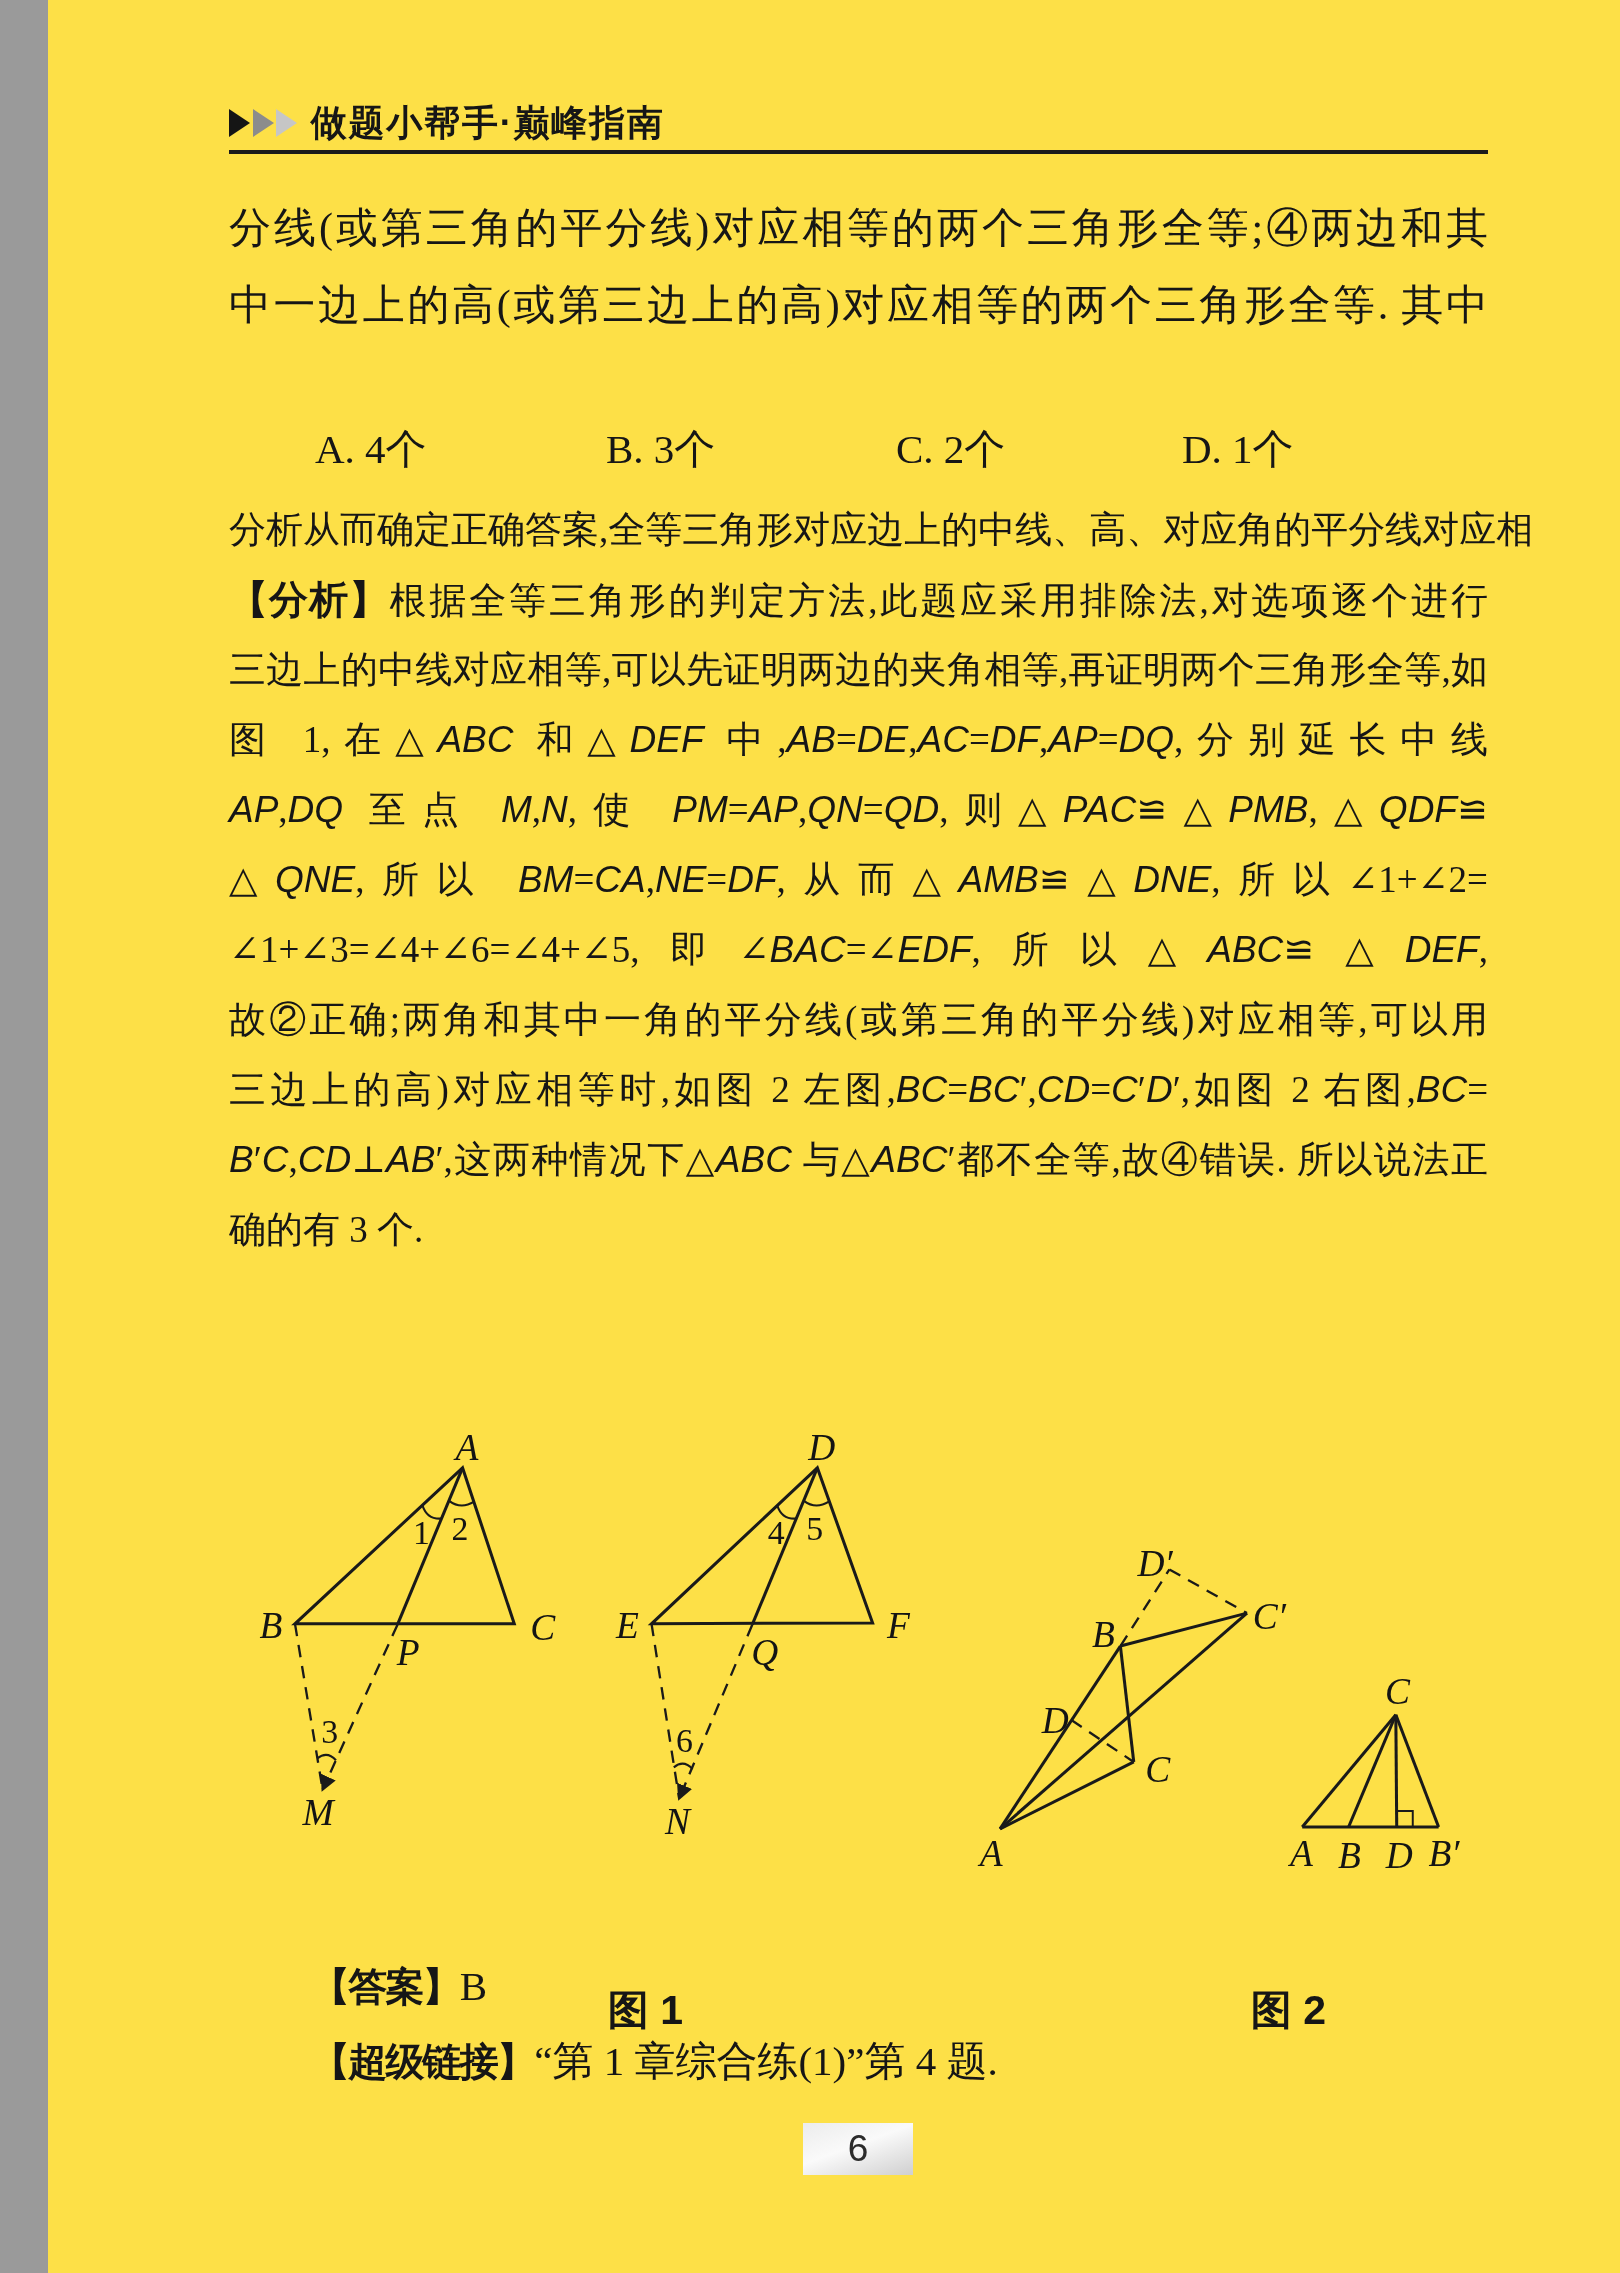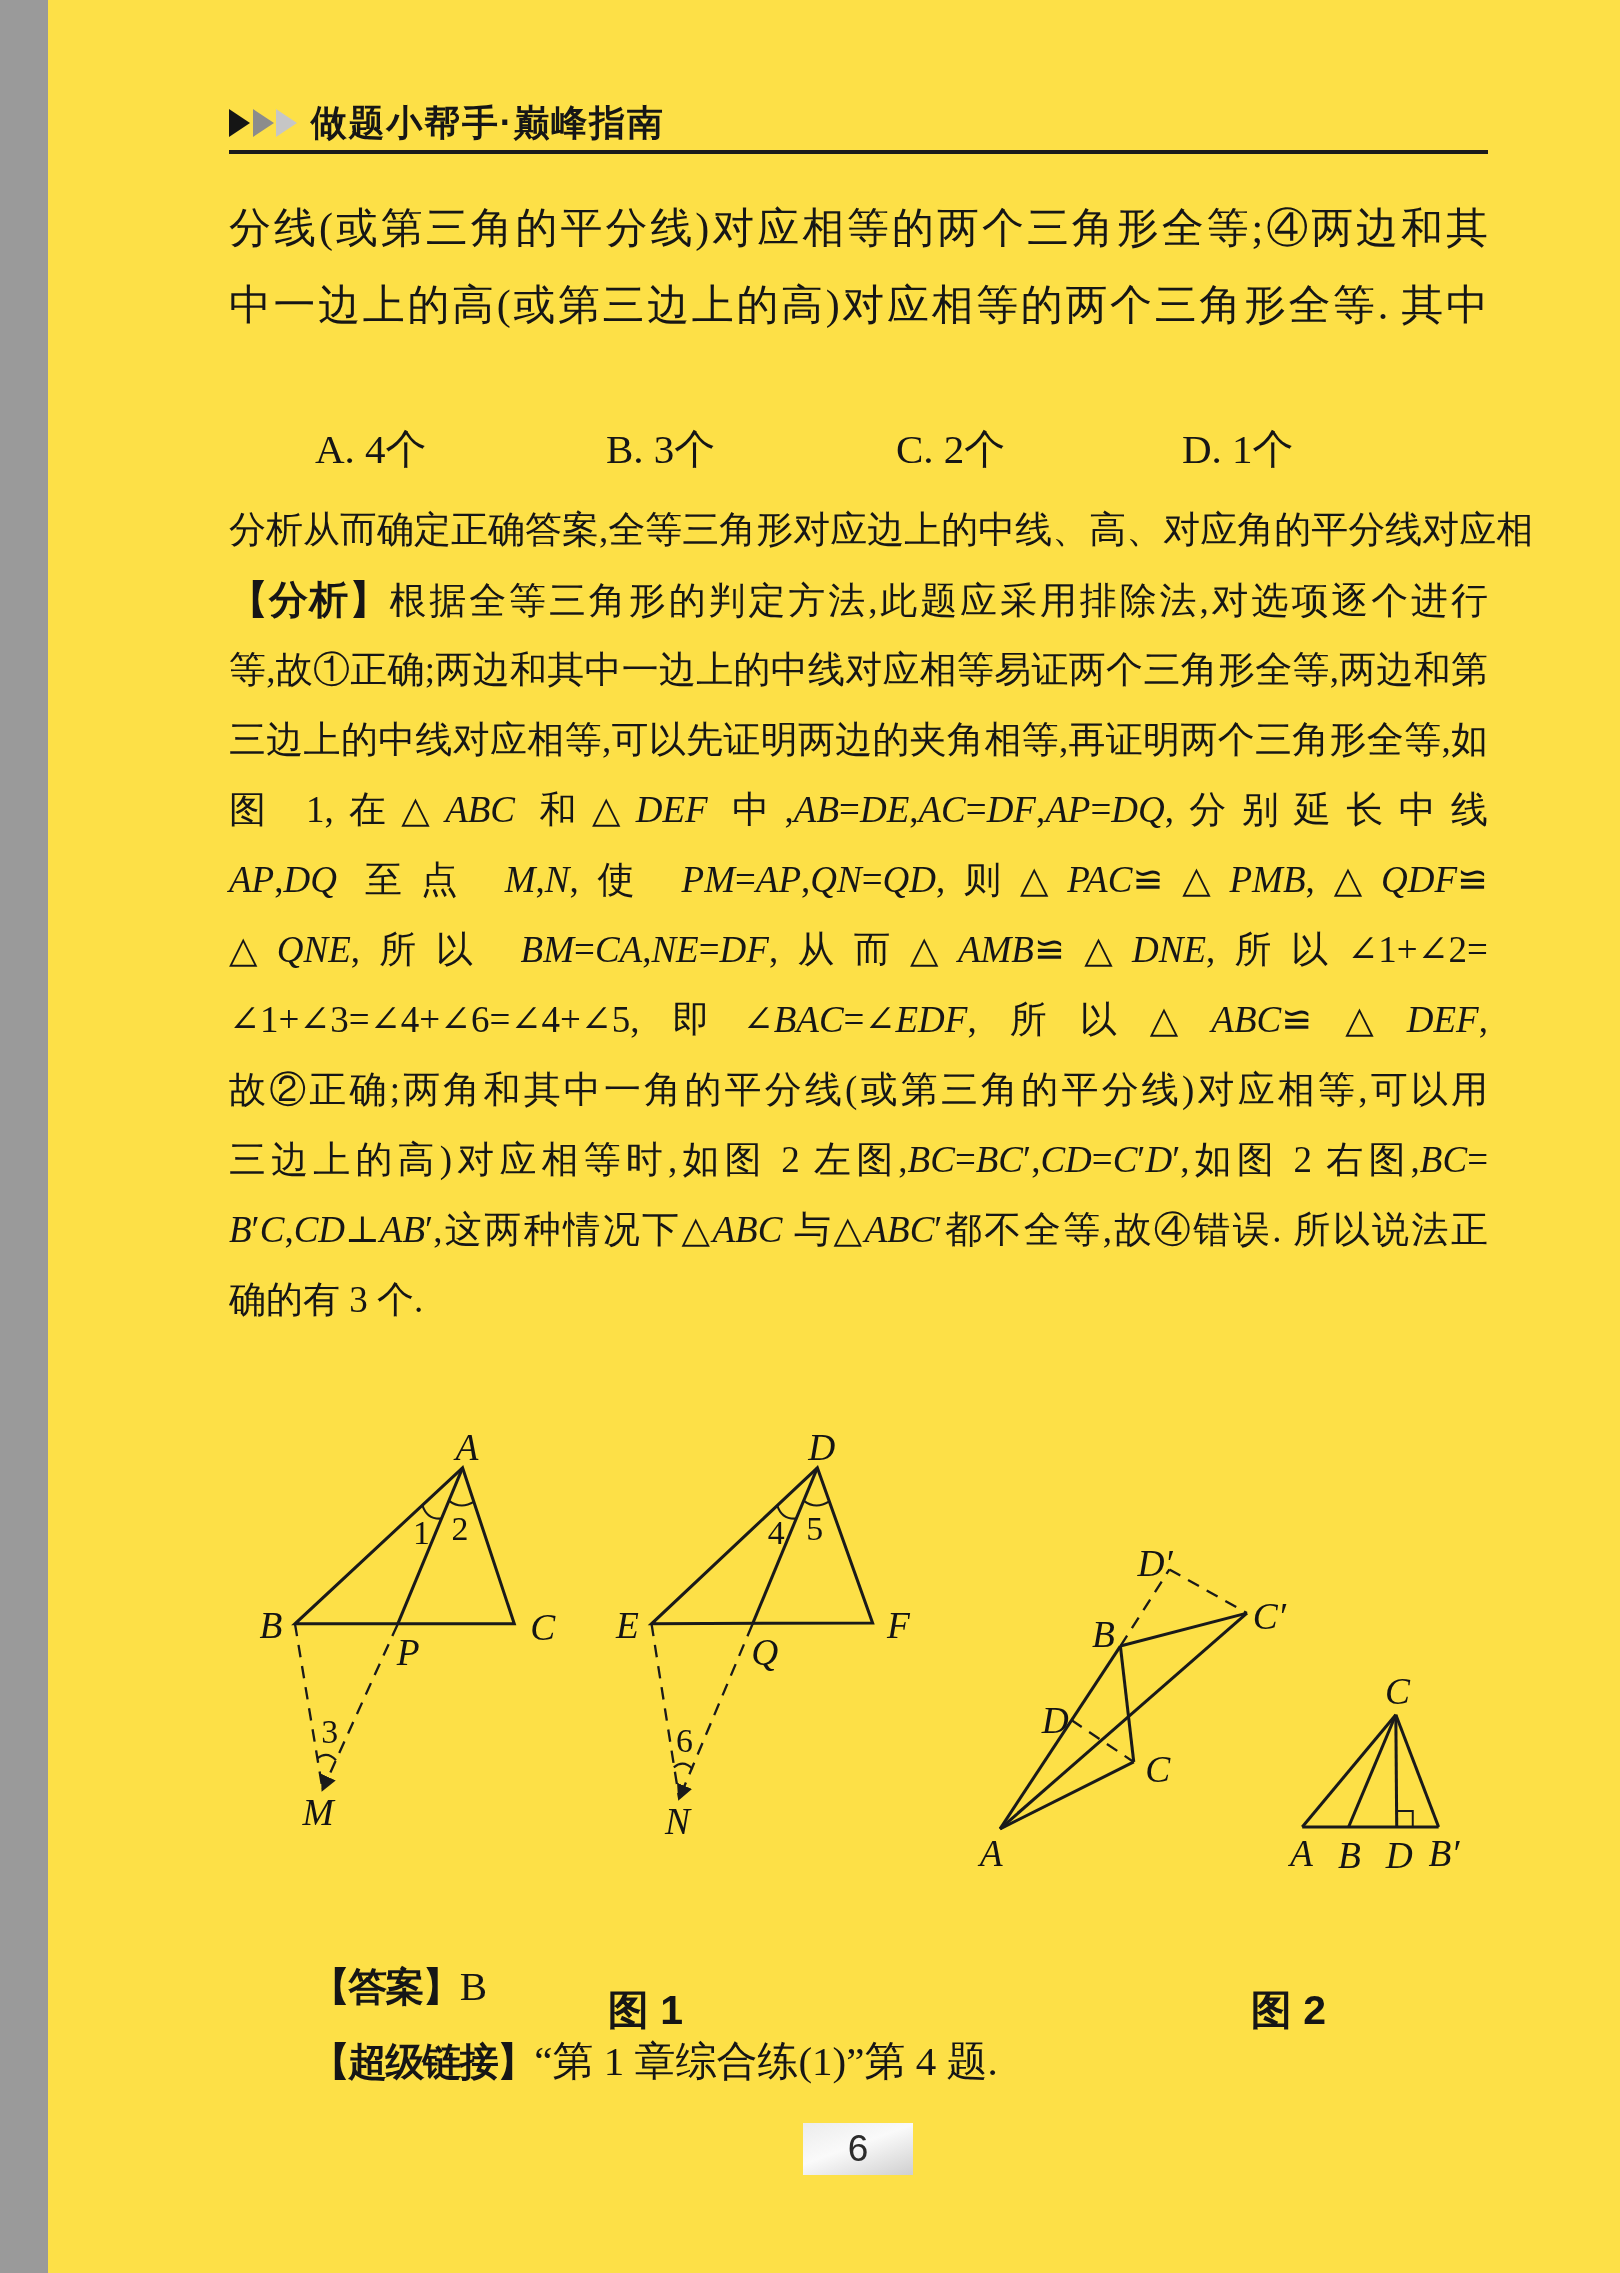--- a/index.html
+++ b/index.html
@@ -18,21 +18,21 @@
   .qline.last{display:flex;justify-content:space-between;text-align:left;text-align-last:left;}
   .blank{white-space:pre;}
   .opts{position:absolute;left:181px;top:422px;width:1259px;height:55px;font-size:41px;line-height:55px;}
   .opt{position:absolute;top:0;white-space:pre;}
   .opt:nth-child(1){left:86px}.opt:nth-child(2){left:377px}
   .opt:nth-child(3){left:667px}.opt:nth-child(4){left:953px}
   
   .apara{position:absolute;left:181px;top:495px;width:1259px;font-size:37px;}
   .aline{height:70px;line-height:70px;text-align:justify;text-align-last:justify;white-space:nowrap;}
   .aline.last{text-align-last:left;}
-  .aline i{font-style:italic;font-family:Liberation Serif, serif;}
+  .aline i{font-style:italic;font-family:Liberation Sans, sans-serif;}
   .blab{font-family:"Liberation Sans","DejaVu Sans",sans-serif;font-weight:bold;font-size:39px;
         font-style:normal;letter-spacing:-1.8px;}
   
   svg.figs{position:absolute;left:107px;top:1417px;width:1453px;height:517px;}
   svg.figs path{fill:none;stroke:#1a1a1a;}
   svg.figs .s{stroke-width:3.4;}
   svg.figs .d{stroke-width:2.6;stroke-dasharray:14 10;}
   svg.figs .a{stroke-width:2.4;}
   svg.figs .sq{stroke-width:2.2;}
   svg.figs text{fill:#141414;font-family:"Liberation Serif","DejaVu Serif",serif;
@@ -71,21 +71,20 @@
   <div class="opts">
     <span class="opt">A. 4个</span>
     <span class="opt">B. 3个</span>
     <span class="opt">C. 2个</span>
     <span class="opt">D. 1个</span>
   </div>
 
   <div class="apara">
     <div class="aline"><span>分析从而确定正确答案,全等三角形对应边上的中线、高、对应角的平分线对应相</span></div>
     <div class="aline"><span class="blab">【分析】</span><span><span>根据全等三角形的判定方法,此题应采用排除法,对选项逐个进行</span></span></div>
-    <div class="aline"><span>等,故①正确;两边和其中一边上的中线对应相等易证两个三角形全等,两边和第</span></div>
     <div class="aline"><span>三边上的中线对应相等,可以先证明两边的夹角相等,再证明两个三角形全等,如</span></div>
     <div class="aline"><span>图 1,在△</span><i>ABC</i><span> 和△</span><i>DEF</i><span> 中,</span><i>AB</i><span>=</span><i>DE</i><span>,</span><i>AC</i><span>=</span><i>DF</i><span>,</span><i>AP</i><span>=</span><i>DQ</i><span>,分别延长中线</span></div>
     <div class="aline"><i>AP</i><span>,</span><i>DQ</i><span> 至点 </span><i>M</i><span>,</span><i>N</i><span>,使 </span><i>PM</i><span>=</span><i>AP</i><span>,</span><i>QN</i><span>=</span><i>QD</i><span>,则△</span><i>PAC</i><span>≌△</span><i>PMB</i><span>,△</span><i>QDF</i><span>≌</span></div>
     <div class="aline"><span>△</span><i>QNE</i><span>,所以 </span><i>BM</i><span>=</span><i>CA</i><span>,</span><i>NE</i><span>=</span><i>DF</i><span>,从而△</span><i>AMB</i><span>≌△</span><i>DNE</i><span>,所以∠1+∠2=</span></div>
     <div class="aline"><span>∠1+∠3=∠4+∠6=∠4+∠5,即∠</span><i>BAC</i><span>=∠</span><i>EDF</i><span>,所以△</span><i>ABC</i><span>≌△</span><i>DEF</i><span>,</span></div>
     <div class="aline"><span>故②正确;两角和其中一角的平分线(或第三角的平分线)对应相等,可以用</span></div>
     <div class="aline"><span>三边上的高)对应相等时,如图 2 左图,</span><i>BC</i><span>=</span><i>BC</i><span>′,</span><i>CD</i><span>=</span><i>C</i><span>′</span><i>D</i><span>′,如图 2 右图,</span><i>BC</i><span>=</span></div>
     <div class="aline"><i>B</i><span>′</span><i>C</i><span>,</span><i>CD</i><span>⊥</span><i>AB</i><span>′,这两种情况下△</span><i>ABC</i><span> 与△</span><i>ABC</i><span>′都不全等,故④错误. 所以说法正</span></div>
     <div class="aline last"><span>确的有 3 个.</span></div>
   </div>

